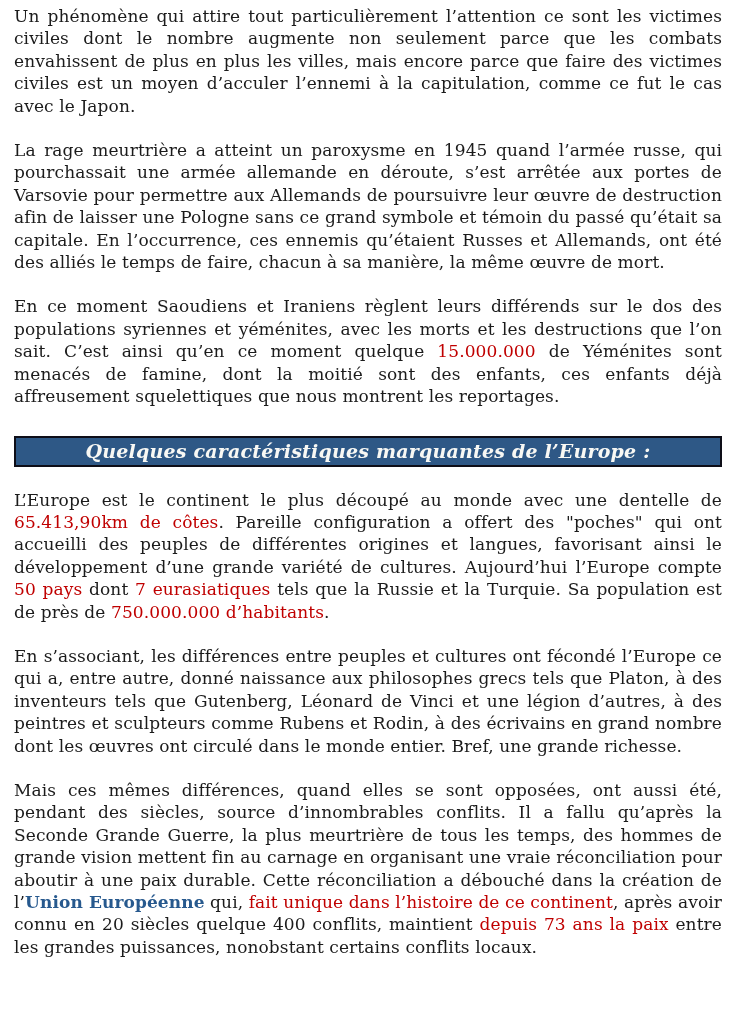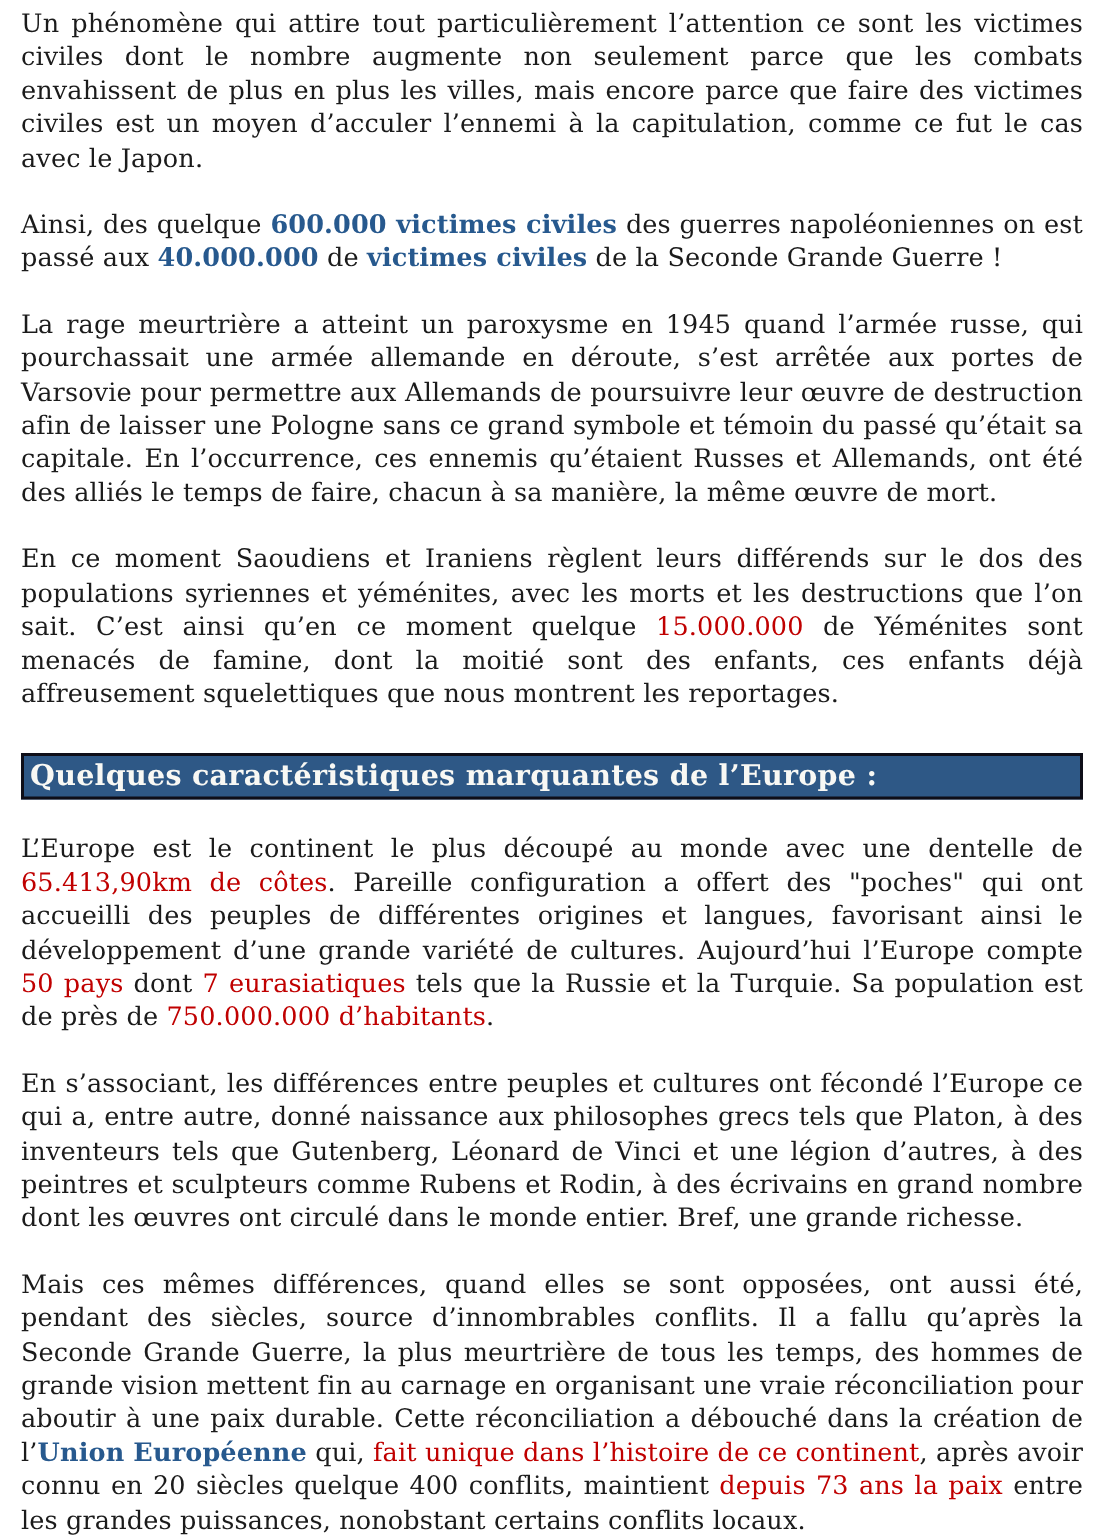--- a/index.html
+++ b/index.html
@@ -31,37 +31,38 @@
     text-align: justify;
     margin-bottom: 22px;
     letter-spacing: 0.1px;
   }
   .run-blue { color: var(--accent-blue); font-weight: 700; }
   .run-red  { color: var(--accent-red);  font-weight: 400; }
   .banner {
     margin: 28px 0 22px 0;
     background: var(--banner-bg);
     border: 2px solid var(--banner-border);
+    text-align: center;
     padding: 2px 4px 3px 4px;
+    font-style: italic;
   }
   .banner span {
     color: var(--banner-text);
     font-weight: 700;
     font-size: 19px;
     line-height: 22px;
     letter-spacing: 0.2px;
   }
 </style>
 </head>
 <body>
 
 <div class="page">
 
   <p class="para"><span>Un phénomène qui attire tout particulièrement l’attention ce sont les victimes civiles dont le nombre augmente non seulement parce que les combats envahissent de plus en plus les villes, mais encore parce que faire des victimes civiles est un moyen d’acculer l’ennemi à la capitulation, comme ce fut le cas avec le Japon.</span></p>
-  <p class="para"><span>Ainsi, des quelque </span><span class="run-blue">600.000 victimes civiles</span><span> des guerres napoléoniennes on est passé aux </span><span class="run-blue">40.000.000</span><span> de </span><span class="run-blue">victimes civiles</span><span> de la Seconde Grande Guerre !</span></p>
   <p class="para"><span>La rage meurtrière a atteint un paroxysme en 1945 quand l’armée russe, qui pourchassait une armée allemande en déroute, s’est arrêtée aux portes de Varsovie pour permettre aux Allemands de poursuivre leur œuvre de destruction afin de laisser une Pologne sans ce grand symbole et témoin du passé qu’était sa capitale. En l’occurrence, ces ennemis qu’étaient Russes et Allemands, ont été des alliés le temps de faire, chacun à sa manière, la même œuvre de mort.</span></p>
   <p class="para"><span>En ce moment Saoudiens et Iraniens règlent leurs différends sur le dos des populations syriennes et yéménites, avec les morts et les destructions que l’on sait. C’est ainsi qu’en ce moment quelque </span><span class="run-red">15.000.000</span><span> de Yéménites sont menacés de famine, dont la moitié sont des enfants, ces enfants déjà affreusement squelettiques que nous montrent les reportages.</span></p>
 
   <div class="banner">
     <span>Quelques caractéristiques marquantes de l’Europe :</span>
   </div>
 
   <p class="para"><span>L’Europe est le continent le plus découpé au monde avec une dentelle de </span><span class="run-red">65.413,90km de côtes</span><span>. Pareille configuration a offert des "poches" qui ont accueilli des peuples de différentes origines et langues, favorisant ainsi le développement d’une grande variété de cultures.  Aujourd’hui l’Europe compte </span><span class="run-red">50 pays</span><span> dont </span><span class="run-red">7 eurasiatiques</span><span> tels que la Russie et la Turquie. Sa population est de près de </span><span class="run-red">750.000.000 d’habitants</span><span>.</span></p>
   <p class="para"><span>En s’associant, les différences entre peuples et cultures ont fécondé l’Europe ce qui a, entre autre, donné naissance aux philosophes grecs tels que Platon, à des inventeurs tels que Gutenberg, Léonard de Vinci et une légion d’autres, à des peintres et sculpteurs comme Rubens et Rodin, à des écrivains en grand nombre dont les œuvres ont circulé dans le monde entier.  Bref, une grande richesse.</span></p>
   <p class="para"><span>Mais ces mêmes différences, quand elles se sont opposées, ont aussi été, pendant des siècles, source d’innombrables conflits.  Il a fallu qu’après la Seconde Grande Guerre, la plus meurtrière de tous les temps, des hommes de grande vision mettent fin au carnage en organisant une vraie réconciliation pour aboutir à une paix durable. Cette réconciliation a débouché dans la création de l’</span><span class="run-blue">Union Européenne</span><span> qui, </span><span class="run-red">fait unique dans l’histoire de ce continent</span><span>, après avoir connu en 20 siècles quelque 400 conflits, maintient </span><span class="run-red">depuis 73 ans la paix</span><span> entre les grandes puissances, nonobstant certains conflits locaux.</span></p>

